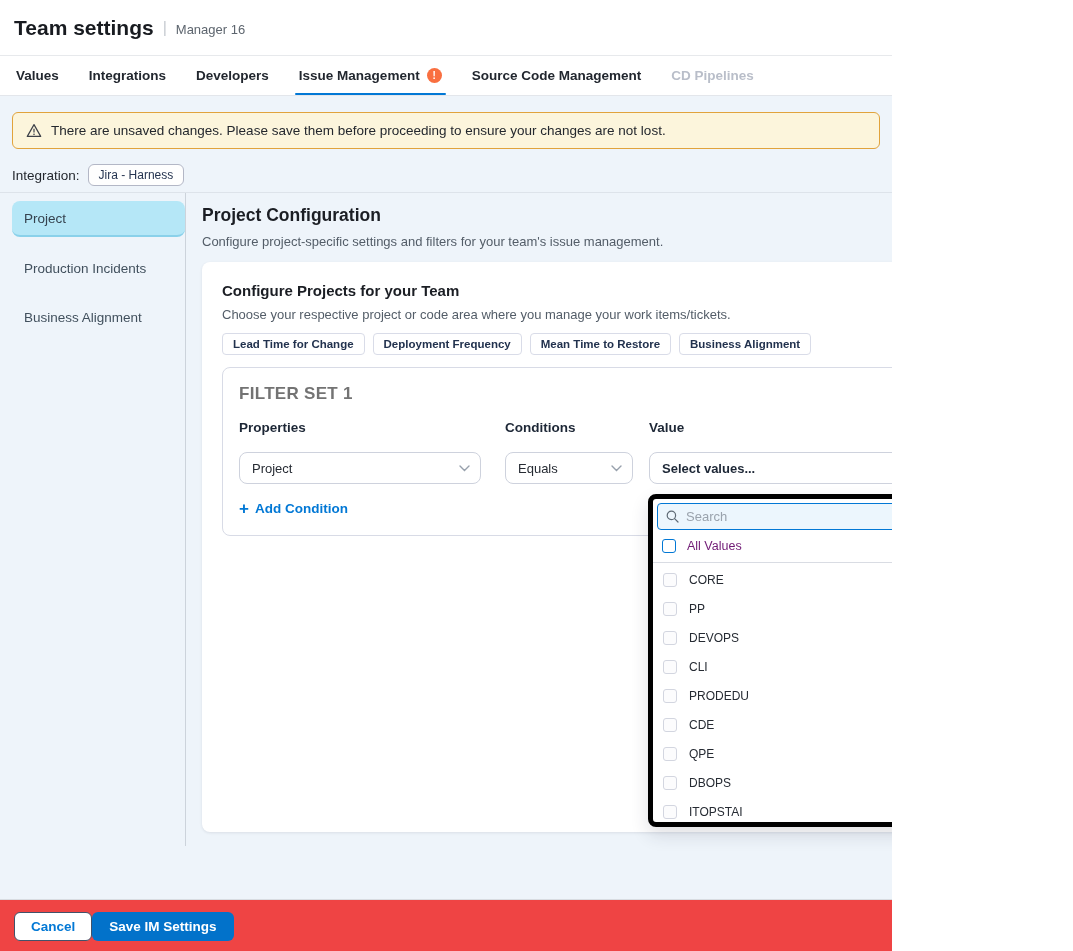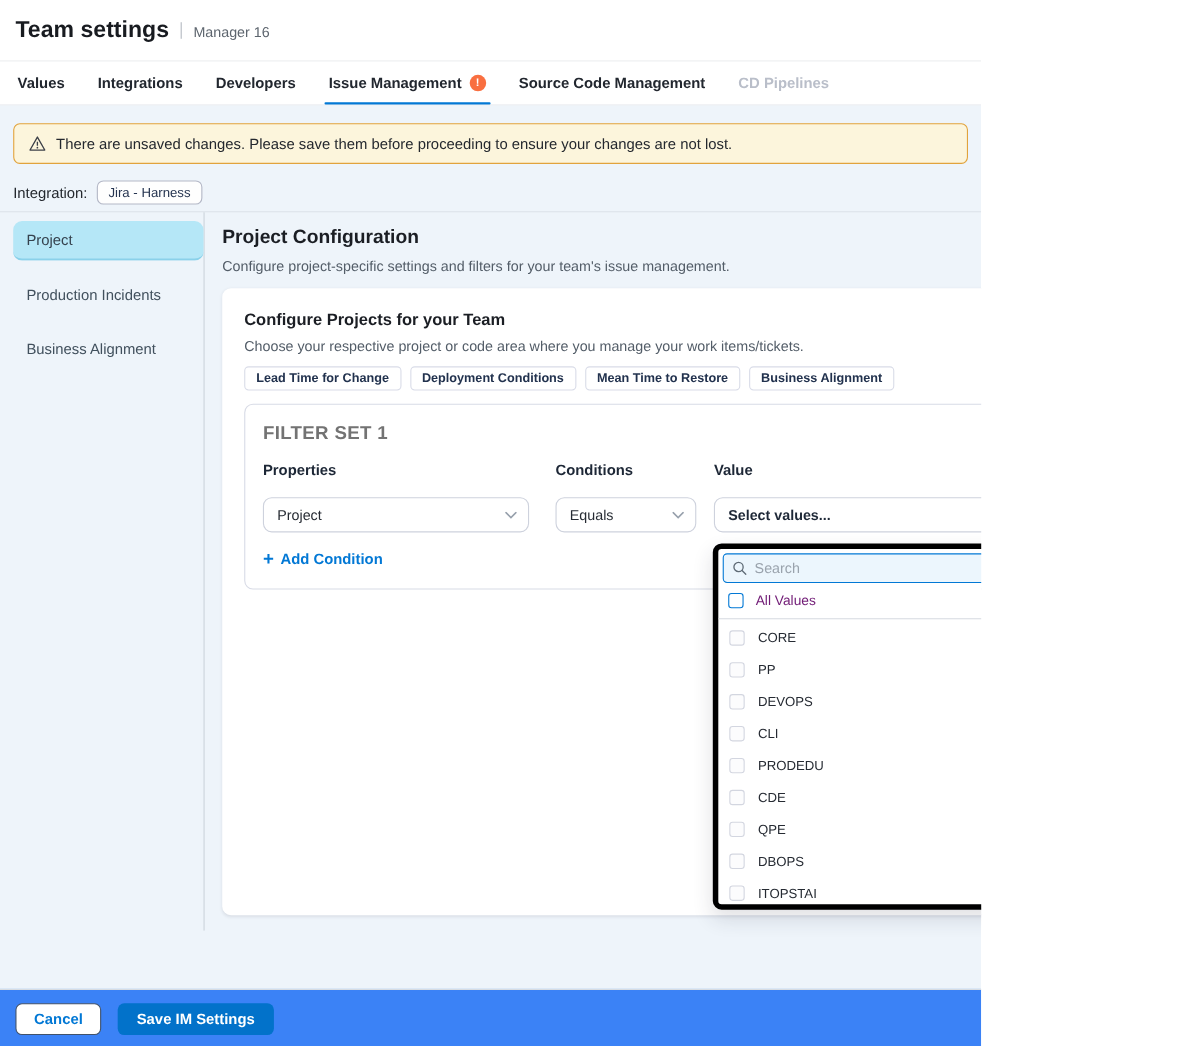--- a/index.html
+++ b/index.html
@@ -74,21 +74,21 @@
   .dd-divider { height:1px; background:#d9dce3; margin:0 -4px; }
   .dd-list { padding-top:2px; }
   .option { height:29px; display:flex; align-items:center; gap:12px; padding-left:6px; cursor:pointer; }
   .option .lbl { font-size:12px; color:#262b33; }
   .cb { width:14px; height:14px; border-radius:3px; flex-shrink:0; }
   .cb-blue { border:1.5px solid #0278d5; background:#fff; }
   .cb-gray { border:1px solid #d3d6e0; background:#fcfcfd; }
 
   
   .spacer { height:53px; background:#eef4fa; }
-  .footer { height:53px; border-top:1px solid #d8dce1; background:#3b82f6; display:flex; align-items:center; padding-left:14px; gap:15px; }
+  .footer { height:53px; border-top:1px solid #d8dce1; background:#ef4444; display:flex; align-items:center; padding-left:14px; }
   .btn { height:29px; border-radius:6px; font-size:13.5px; font-weight:700; cursor:pointer; font-family:"Liberation Sans", sans-serif; }
   .btn-cancel { background:#fff; border:1px solid #41526a; color:#0278d5; padding:0 16px; }
   .btn-save { background:#0272ca; border:none; color:#fff; padding:0 17px; }
 
   svg { display:block; }
 </style>
 </head>
 <body>
 
 <div class="page">
@@ -156,21 +156,21 @@
       <div class="main">
         <div class="page-title">Project Configuration</div>
         <div class="page-subtitle">Configure project-specific settings and filters for your team's issue management.</div>
 
         <div class="card">
           <div class="card-title">Configure Projects for your Team</div>
           <div class="card-subtitle">Choose your respective project or code area where you manage your work items/tickets.</div>
 
           <div class="tags">
             <span class="tag">Lead Time for Change</span>
-            <span class="tag">Deployment Conditions</span>
+            <span class="tag">Deployment Frequency</span>
             <span class="tag">Mean Time to Restore</span>
             <span class="tag">Business Alignment</span>
           </div>
 
           <div class="filter-box">
             <div class="filter-title">FILTER SET 1</div>
 
             <div class="filter-headers">
               <div class="h h-prop">Properties</div>
               <div class="h h-cond">Conditions</div>

